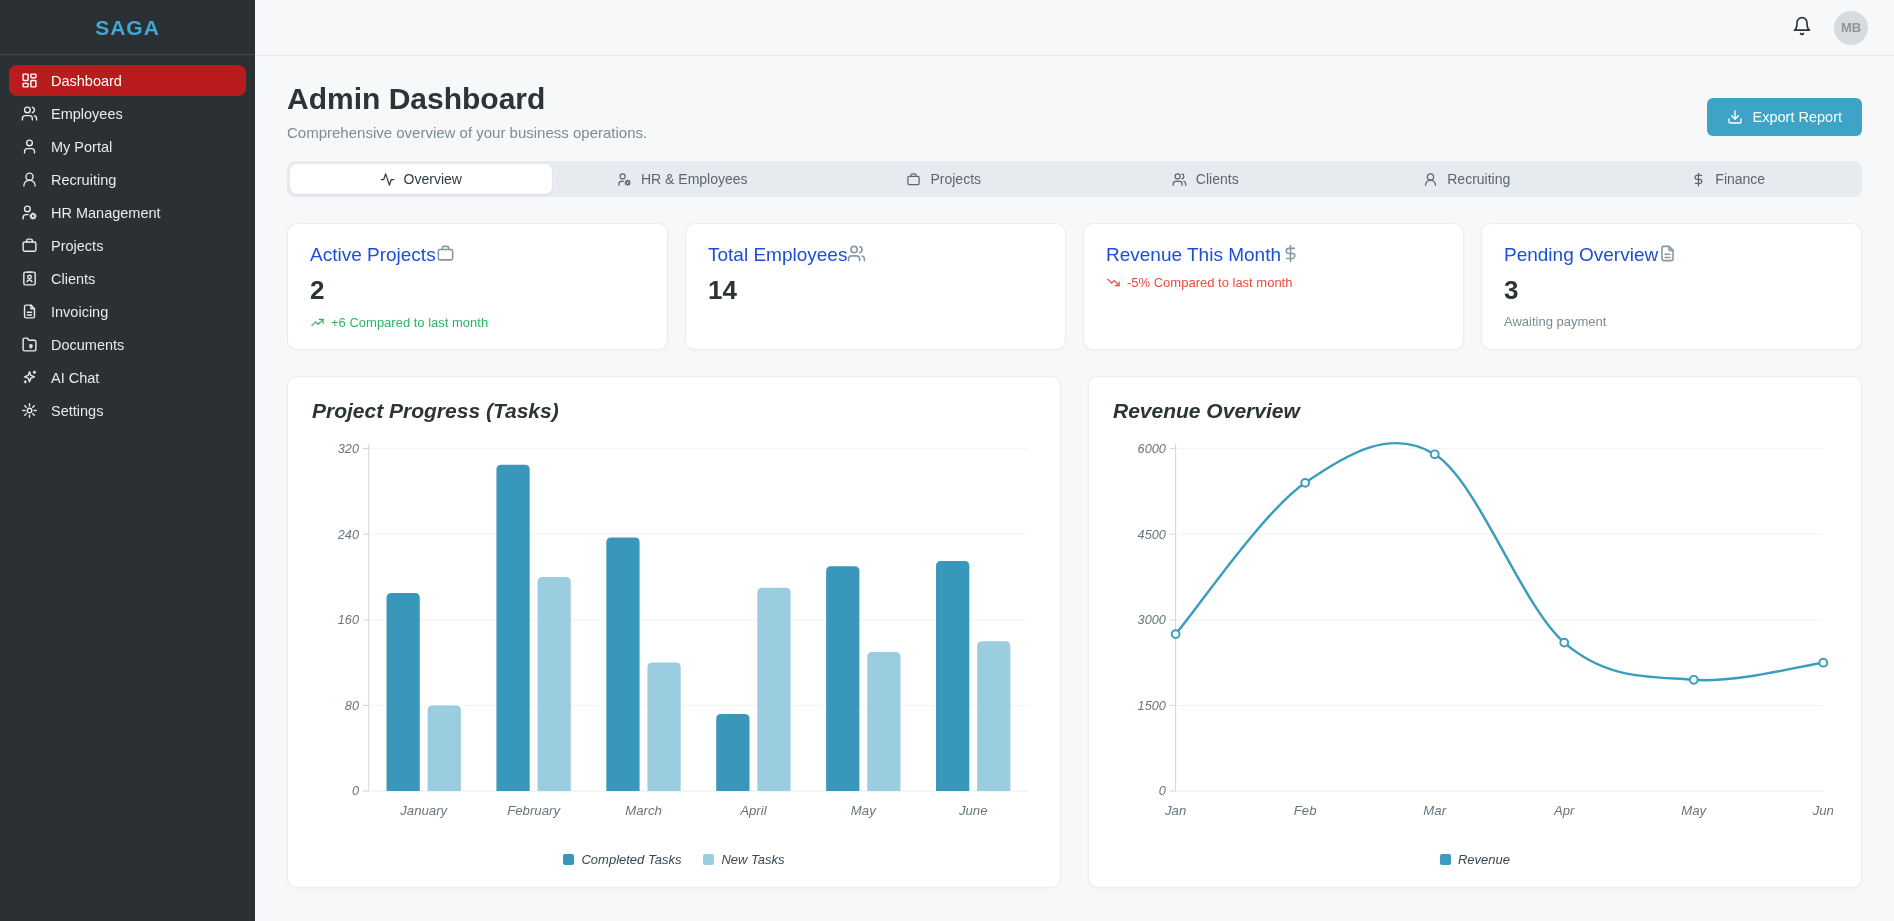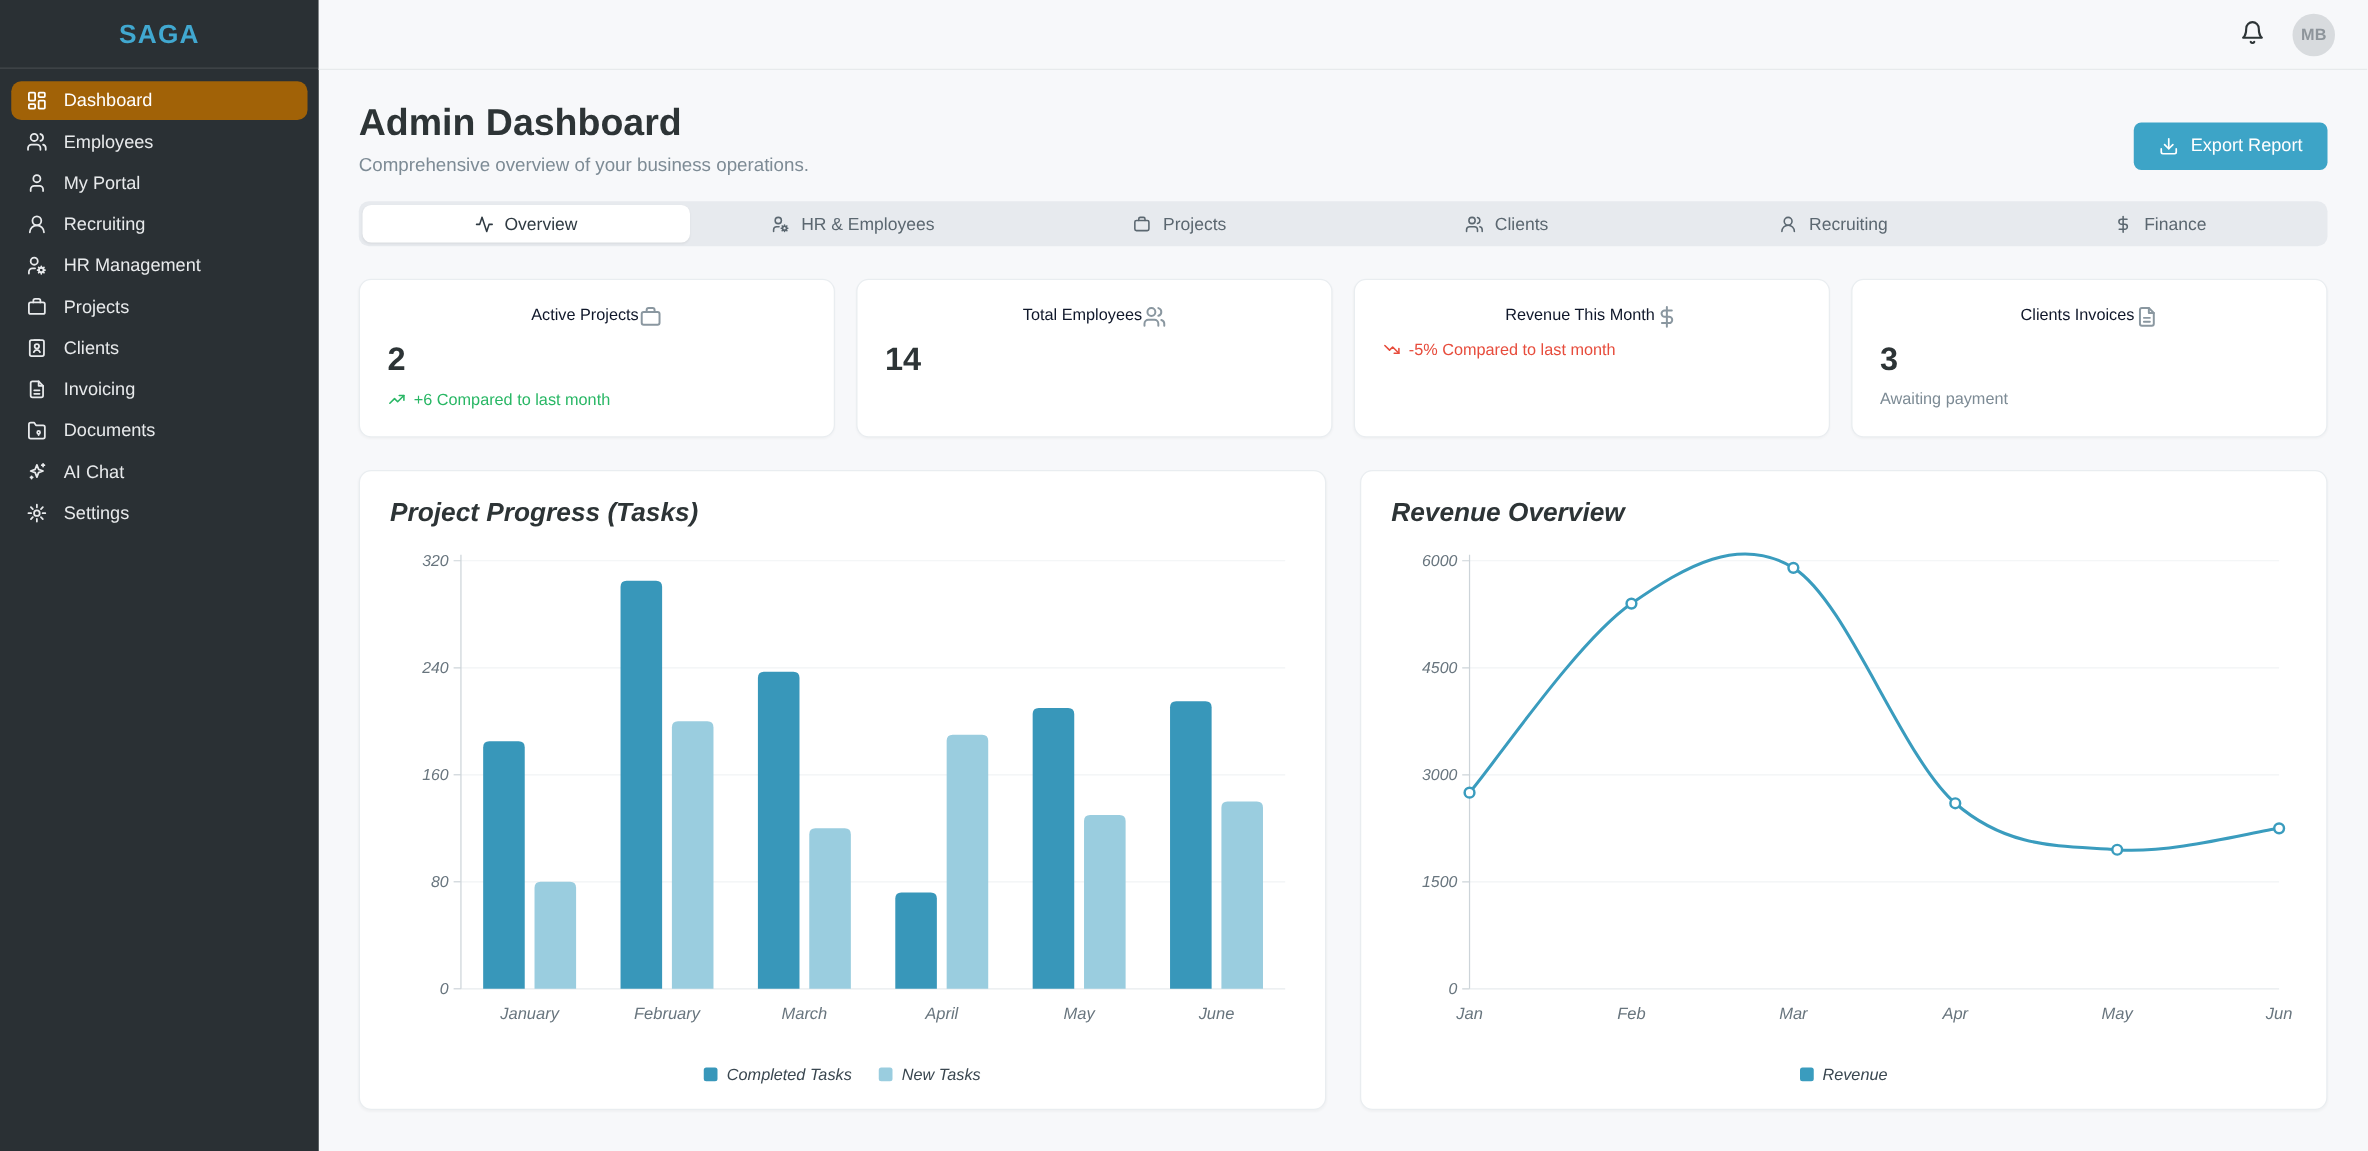--- a/index.html
+++ b/index.html
@@ -6,21 +6,21 @@
   html,body { width:1894px; height:921px; overflow:hidden; }
   body { font-family:"Liberation Sans", sans-serif; background:#f7f8fa; color:#2d3436; display:flex; }
 
   
   .sidebar { width:255px; height:921px; background:#2a3034; flex:0 0 255px; display:flex; flex-direction:column; }
   .logo { color:#41a8d0; font-size:21px; font-weight:bold; letter-spacing:1px; text-align:center; padding:16px 0 14px; }
   .side-divider { height:1px; background:rgba(255,255,255,0.12); margin:0 0 8px; }
   .nav-item { display:flex; align-items:center; gap:13px; margin:2px 9px; padding:7px 12px; border-radius:8px;
               color:#e8eaec; font-size:14.5px; cursor:pointer; }
   .nav-item svg { width:17px; height:17px; flex:0 0 17px; }
-  .nav-item.active { background:#a16207; color:#ffffff; }
+  .nav-item.active { background:#b91c1c; color:#ffffff; }
 
   
   .main { flex:1; display:flex; flex-direction:column; }
   .topbar { height:56px; background:#f7f8fa; border-bottom:1px solid #e7eaec; display:flex; align-items:center;
             justify-content:flex-end; gap:22px; padding:0 26px; }
   .bell-btn { background:none; border:none; cursor:pointer; color:#2d3436; display:flex; }
   .bell-btn svg { width:20px; height:20px; }
   .avatar { width:34px; height:34px; border-radius:50%; background:#d8dbde; color:#8e959b; font-size:13px;
             font-weight:bold; display:flex; align-items:center; justify-content:center; cursor:pointer; }
 
@@ -37,21 +37,21 @@
   .tabbar { margin-top:20px; background:#e7eaee; border-radius:8px; padding:3px; display:flex; }
   .tab { flex:1; display:flex; align-items:center; justify-content:center; gap:9px; height:30px; border-radius:7px;
          font-size:14px; color:#5b6770; cursor:pointer; }
   .tab svg { width:15px; height:15px; }
   .tab.active { background:#ffffff; color:#2f3a42; box-shadow:0 1px 2px rgba(0,0,0,0.06); }
 
   
   .stats { margin-top:26px; display:grid; grid-template-columns:repeat(4,1fr); gap:17px; }
   .stat-card { background:#fff; border:1px solid #e9edf0; border-radius:10px; padding:20px 22px; height:127px;
                box-shadow:0 1px 2px rgba(0,0,0,0.03); }
-  .stat-top { display:flex; justify-content:center; align-items:flex-start; color:#0f172a; font-size:13px; }
+  .stat-top { display:flex; justify-content:flex-start; align-items:flex-start; color:#1d4ed8; font-size:19px; }
   .stat-top svg { width:19px; height:19px; color:#8a97a0; }
   .stat-value { font-size:26px; font-weight:bold; color:#2d3436; margin-top:9px; }
   .stat-delta { font-size:13px; margin-top:9px; display:flex; align-items:center; gap:6px; }
   .stat-delta svg { width:15px; height:15px; }
   .stat-delta.up { color:#29b765; }
   .stat-delta.down { color:#e74c3c; }
   .stat-sub { font-size:13px; margin-top:8px; color:#7d8b95; }
 
   
   .charts { margin-top:26px; display:grid; grid-template-columns:1fr 1fr; gap:27px; }
@@ -278,21 +278,21 @@
     <div class="stat-delta down">
       <svg viewBox="0 0 24 24" fill="none" stroke="currentColor" stroke-width="2" stroke-linecap="round" stroke-linejoin="round">
               <path d="M3 7l6 6 4-4 8 8"></path>
               <path d="M15 17h6v-6"></path>
             </svg>
       <span>-5% Compared to last month</span>
           </div>
         </div>
         <div class="stat-card">
     <div class="stat-top">
-      <span>Clients Invoices</span>
+      <span>Pending Overview</span>
       <svg viewBox="0 0 24 24" fill="none" stroke="currentColor" stroke-width="2" stroke-linecap="round" stroke-linejoin="round">
               <path d="M14 3H7a2 2 0 0 0-2 2v14a2 2 0 0 0 2 2h10a2 2 0 0 0 2-2V8z"></path>
               <path d="M14 3v5h5"></path>
               <path d="M9 13h6M9 17h6"></path>
             </svg>
     </div>
     <div class="stat-value">3</div>
     <div class="stat-sub">Awaiting payment</div>
         </div>
       </div>

